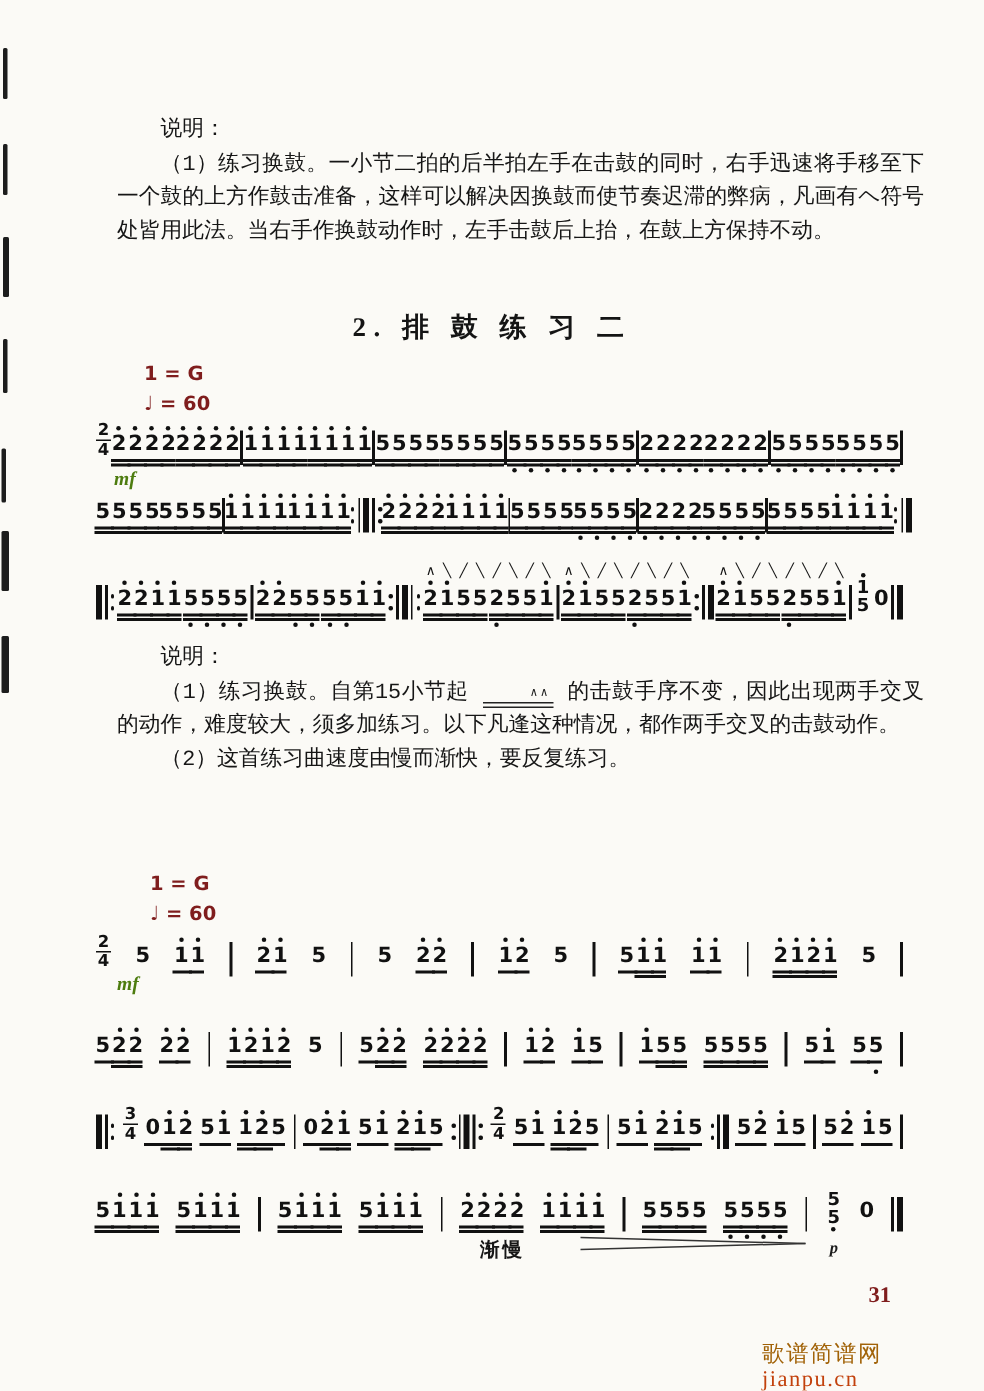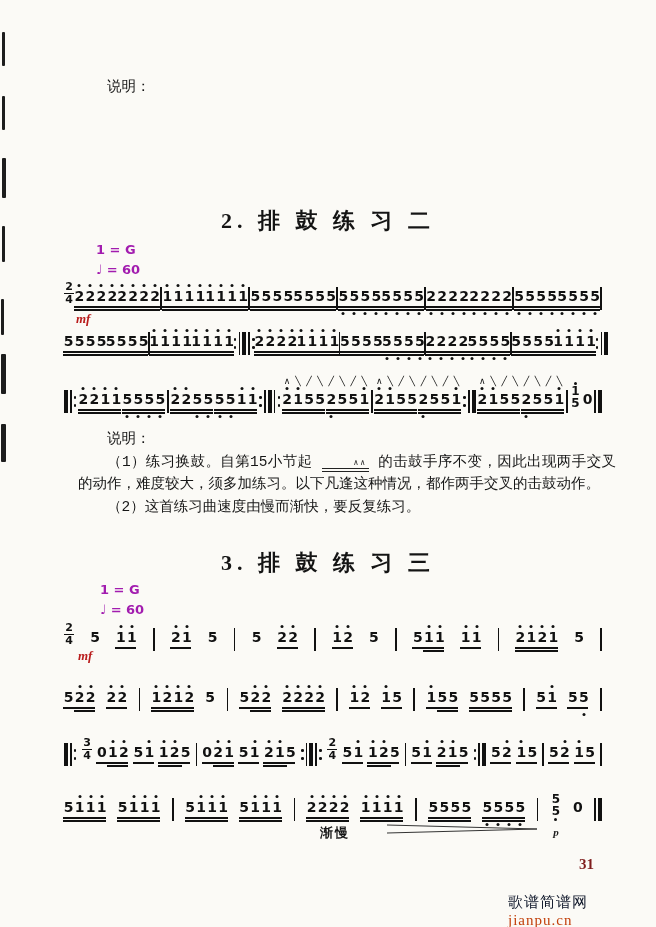--- a/index.html
+++ b/index.html
@@ -15,27 +15,27 @@
 
   
   .expl{position:absolute;left:78px;width:538px;font-size:14.5px;line-height:22.6px;text-align:justify;color:#161616;font-family:Liberation Mono, monospace;}
   .expl p{margin:0;text-indent:2em;}
   .expl .lbl{text-indent:2em;margin:0;}
   .hsym{display:inline-block;font-size:8px;letter-spacing:2px;line-height:8px;
         border-bottom:4px double #222;padding:0 2px 1px 3px;vertical-align:1px;color:#222;}
 
   
   .sec-title{position:absolute;left:0;width:656px;text-align:center;
-             font-size:22px;font-weight:bold;letter-spacing:5px;color:#141414;}
+             font-size:18px;font-weight:bold;letter-spacing:5px;color:#141414;}
 
   
-  .keyblock{position:absolute;font-family:"DejaVu Sans",sans-serif;font-weight:bold;font-size:13px;color:#a21caf;line-height:20px;}
+  .keyblock{position:absolute;font-family:"DejaVu Sans",sans-serif;font-weight:bold;font-size:13px;color:#7f1d1d;line-height:20px;}
 
   
-  .dyn{position:absolute;font:italic bold 13px "Liberation Serif",serif;color:#b91c1c;}
+  .dyn{position:absolute;font:italic bold 13px "Liberation Serif",serif;color:#4d7c0f;}
 
   
   .nrow{position:absolute;left:64px;width:538px;height:44px;display:flex;
         justify-content:space-between;align-items:flex-start;}
   .grp{display:inline-flex;gap:2px;}
   .nt{position:relative;width:9px;height:44px;display:inline-block;}
   .mk{position:absolute;top:-2px;left:-1px;right:-1px;text-align:center;
       font:9px "DejaVu Sans",sans-serif;line-height:10px;color:#111;}
   .da,.db{position:absolute;left:50%;transform:translateX(-50%);width:3px;height:3px;border-radius:50%;}
   .da{top:9px;} .db{top:37px;}
@@ -61,38 +61,39 @@
   .stkw .sda.dot,.stkw .sdb.dot{background:#111;}
   .stkw .sdg{font:bold 12px "DejaVu Sans",sans-serif;line-height:11.5px;color:#111;}
   .stkw .sdb{width:3px;height:3px;border-radius:50%;margin-top:1px;}
   .stkw .sdyn{position:absolute;top:36px;font:italic bold 11px "Liberation Serif",serif;}
 
   .annot{position:absolute;font-size:13px;font-weight:bold;letter-spacing:2px;color:#161616;}
   .hairpin{position:absolute;}
 
   .pagenum{position:absolute;font:bold 15px "Liberation Serif",serif;color:#7f1d1d;}
   .watermark{position:absolute;font-size:15px;letter-spacing:1px;}
-  .wm-gray{color:#0f172a;}
+  .wm-gray{color:#a16207;}
   .wm-link{color:#c2410c;}
 </style>
 </head>
 <body>
 
 <div class="page">
 
   <div class="artifact" style="left:2px;top:32px;width:3px;height:34px;"></div>
   <div class="artifact" style="left:2px;top:96px;width:3px;height:34px;"></div>
   <div class="artifact" style="left:2px;top:158px;width:4px;height:40px;"></div>
   <div class="artifact" style="left:2px;top:226px;width:3px;height:36px;"></div>
   <div class="artifact" style="left:1px;top:299px;width:3px;height:36px;"></div>
   <div class="artifact" style="left:1px;top:354px;width:5px;height:40px;"></div>
   <div class="artifact" style="left:1px;top:424px;width:5px;height:38px;"></div>
 
   <div class="expl" style="top:76px;">
     <p class="lbl">说明：</p>
+    <p>（1）练习换鼓。一小节二拍的后半拍左手在击鼓的同时，右手迅速将手移至下一个鼓的上方作鼓击准备，这样可以解决因换鼓而使节奏迟滞的弊病，凡画有ヘ符号处皆用此法。当右手作换鼓动作时，左手击鼓后上抬，在鼓上方保持不动。</p>
   </div>
 
   <div class="sec-title" style="top:206px;">2. 排 鼓 练 习 二</div>
   <div class="keyblock" style="left:96px;top:240px;">
     <div>1 = G</div>
     <div>♩ = 60</div>
   </div>
   <span class="dyn" style="left:76px;top:311px;">mf</span>
 
   <div class="nrow" style="top:275px;">
@@ -1369,21 +1370,20 @@
         <span class="bthick"></span>
       </span>
     </div>
 
   <div class="expl" style="top:428px;">
     <p class="lbl">说明：</p>
     <p><span>（1）练习换鼓。自第15小节起</span> <span class="hsym">∧∧</span> <span>的击鼓手序不变，因此出现两手交叉的动作，难度较大，须多加练习。以下凡逢这种情况，都作两手交叉的击鼓动作。</span></p>
     <p>（2）这首练习曲速度由慢而渐快，要反复练习。</p>
   </div>
 
-  <div class="sec-title" style="top:548px;">3. 排 鼓 练 习 三</div>
   <div class="keyblock" style="left:100px;top:580px;">
     <div>1 = G</div>
     <div>♩ = 60</div>
   </div>
   <span class="dyn" style="left:78px;top:648px;">mf</span>
 
   <div class="nrow" style="top:616px;">
       <span class="tsw">
         <span>2</span>
         <span class="tsep"></span>

